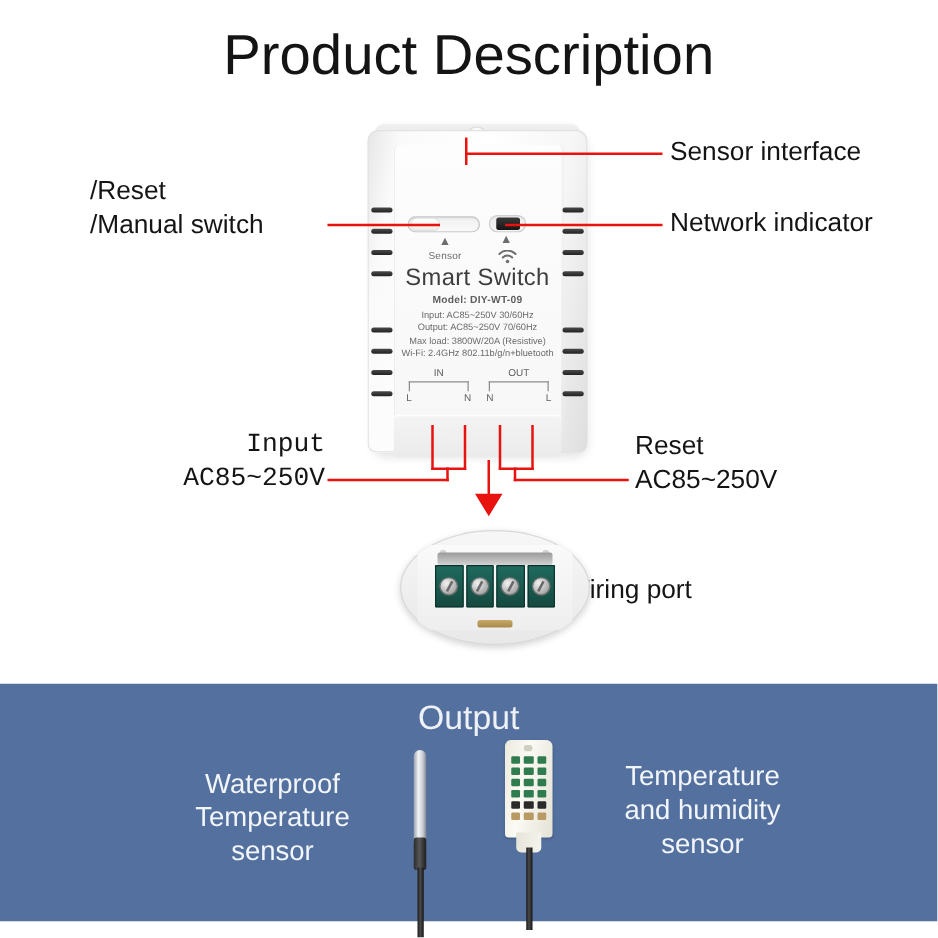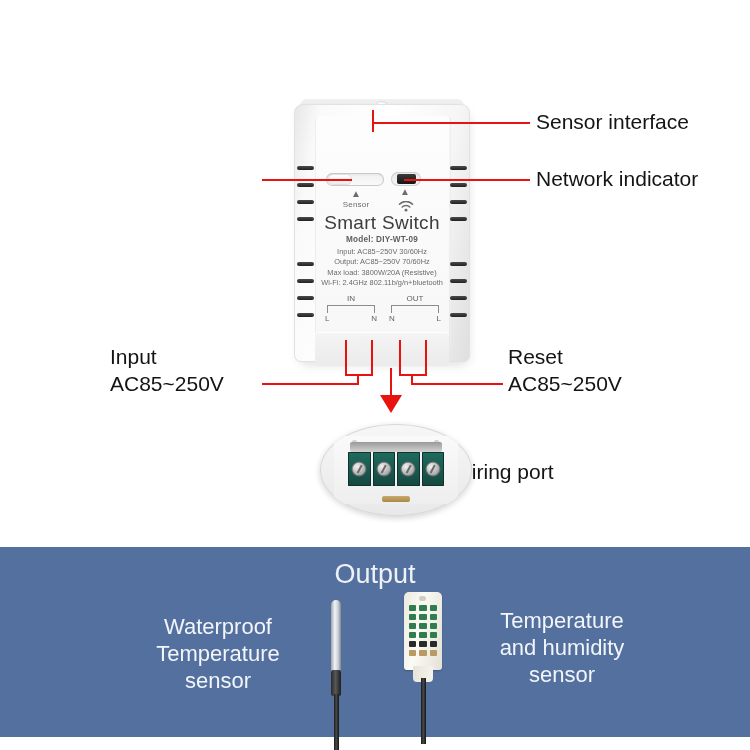--- a/index.html
+++ b/index.html
@@ -132,21 +132,21 @@
     position:absolute;left:62px;top:238px;width:0;height:0;
     border-left:9px solid transparent;border-right:9px solid transparent;
     border-top:11px solid #f0f0f0;
   }
 
   
   .callout{position:absolute;font-size:21px;color:#141414;white-space:nowrap;line-height:27px;}
   .co-reset{left:72px;top:139px;}
   .co-sensor-if{left:536px;top:108px;}
   .co-network{left:536px;top:165px;}
-  .co-input{left:110px;top:343px;width:150px;}
+  .co-input{left:110px;top:343px;text-align:right;width:150px;font-family:Liberation Mono, monospace;}
   .co-output{left:508px;top:343px;text-align:left;width:180px;}
   .co-wiring{left:452px;top:458px;}
 
   
   .ln{position:absolute;background:#e8130f;}
   .ln-h{height:2px;}
   .ln-v{width:2px;}
 
   
   .down-arrow{
@@ -253,20 +253,21 @@
   .th-cable{
     position:absolute;left:16.5px;top:86px;width:5px;height:66px;
     background:linear-gradient(90deg,#181818,#4a4a4a 45%,#141414 100%);
   }
 </style>
 </head>
 <body>
 
 <div class="stage">
 
+  <div class="page-title">Product Description</div>
 
   <div class="device">
     <div class="dev-shadow"></div>
     <div class="dev-toplip"></div>
     <div class="sensor-port"></div>
     <div class="dev-body"></div>
     <div class="dev-face"></div>
     <div class="face-seam"></div>
 
     <div class="vents left">
@@ -358,20 +359,24 @@
   <div class="ln ln-v" style="left:425px;top:340px;height:36px;"></div>
   <div class="ln ln-h" style="left:399px;top:374px;width:28px;"></div>
   <div class="ln ln-v" style="left:411px;top:374px;height:11px;"></div>
   <div class="ln ln-h" style="left:411px;top:383px;width:92px;"></div>
 
   <div class="ln ln-v" style="left:390px;top:368px;height:30px;"></div>
   <div class="down-arrow"></div>
 
   <div class="ln ln-h" style="left:404px;top:473px;width:46px;"></div>
 
+  <div class="callout co-reset">
+    <div>/Reset</div>
+    <div>/Manual switch</div>
+  </div>
   <div class="callout co-network">Network indicator</div>
   <div class="callout co-sensor-if">Sensor interface</div>
 
   <div class="callout co-input">
     <div>Input</div>
     <div>AC85~250V</div>
   </div>
   <div class="callout co-output">
     <div>Reset</div>
     <div>AC85~250V</div>

